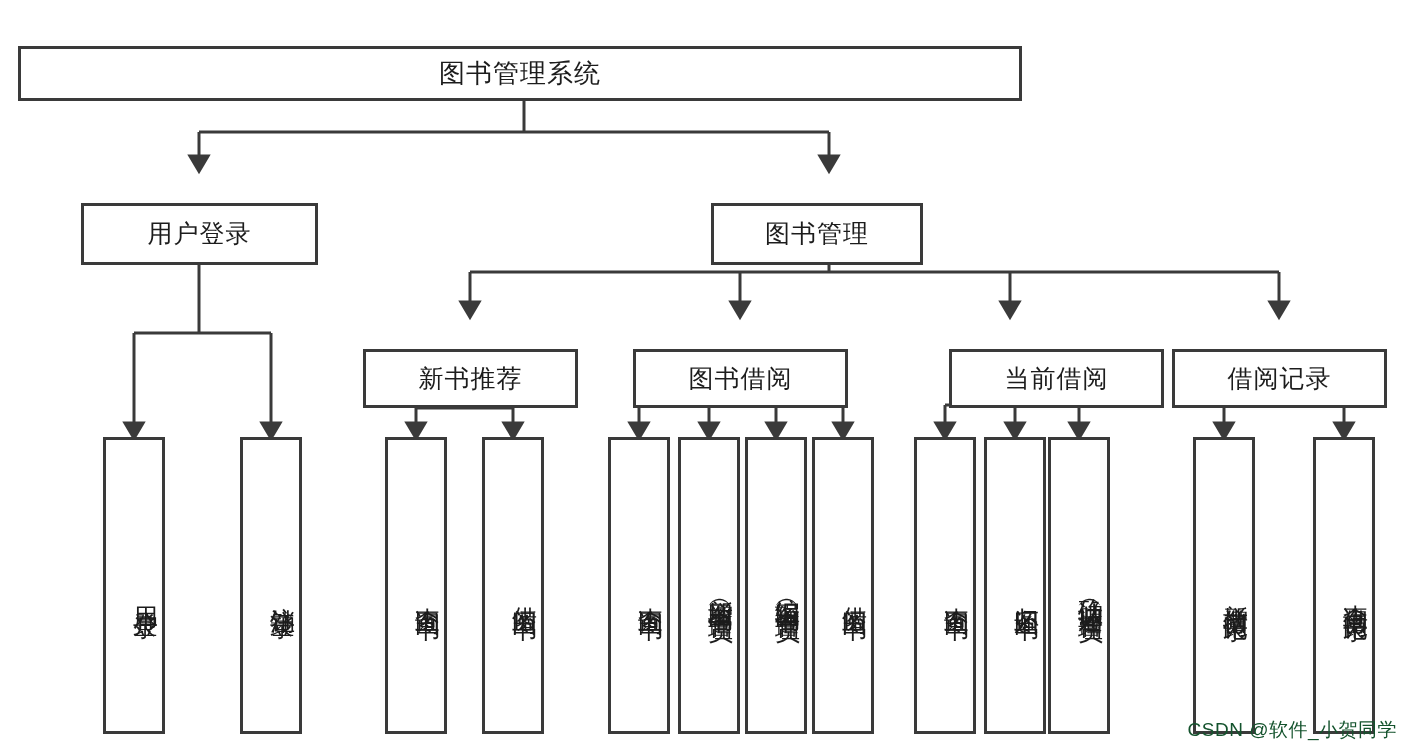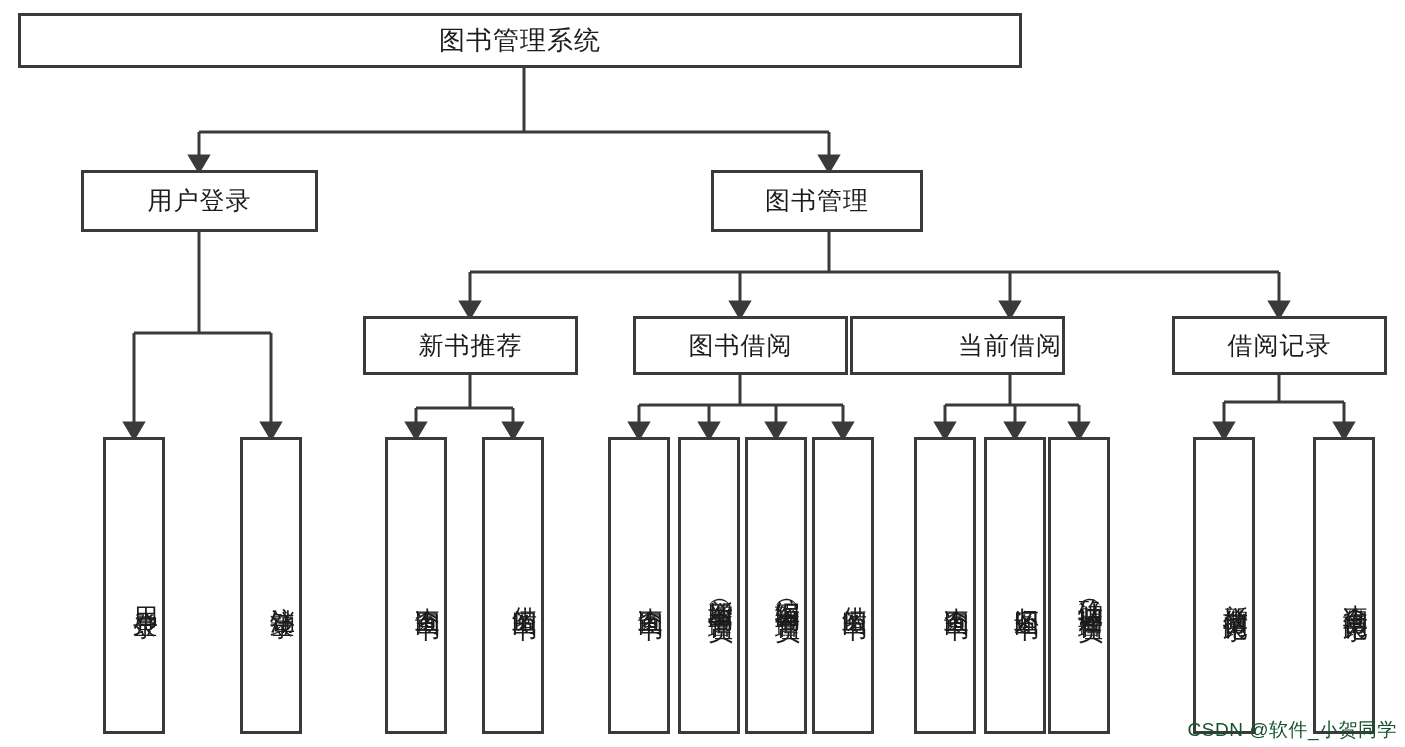--- a/index.html
+++ b/index.html
@@ -32,20 +32,21 @@
     background: #ffffff;
     display: flex;
     align-items: center;
     justify-content: center;
     color: #1c1c1c;
   }
   .node-h {
     font-size: 25px;
     letter-spacing: 1px;
     line-height: 1.1;
+    margin-top: 33px;
   }
   .node-root {
     font-size: 26px;
   }
   .node-v {
     writing-mode: vertical-rl;
     text-orientation: upright;
     font-size: 25px;
     line-height: 1.35;
     letter-spacing: 3px;
@@ -135,21 +136,21 @@
   <div class="node node-h" style="left:711px; top:170px; width:212px; height:62px;">
     <span>图书管理</span>
   </div>
 
   <div class="node node-h" style="left:363px; top:316px; width:215px; height:59px;text-align:right;">
     <span>新书推荐</span>
   </div>
   <div class="node node-h" style="left:633px; top:316px; width:215px; height:59px;">
     <span>图书借阅</span>
   </div>
-  <div class="node node-h" style="left:850px; top:316px; width:215px; height:59px;justify-content:flex-end;">
+  <div class="node node-h" style="left:949px; top:316px; width:215px; height:59px;">
     <span>当前借阅</span>
   </div>
   <div class="node node-h" style="left:1172px; top:316px; width:215px; height:59px;">
     <span>借阅记录</span>
   </div>
 
   <div class="node node-v leaf" style="left:103px; top:437px; width:62px; height:297px;">
     <span>用户登录</span>
   </div>
   <div class="node node-v leaf" style="left:240px; top:437px; width:62px; height:297px;">

